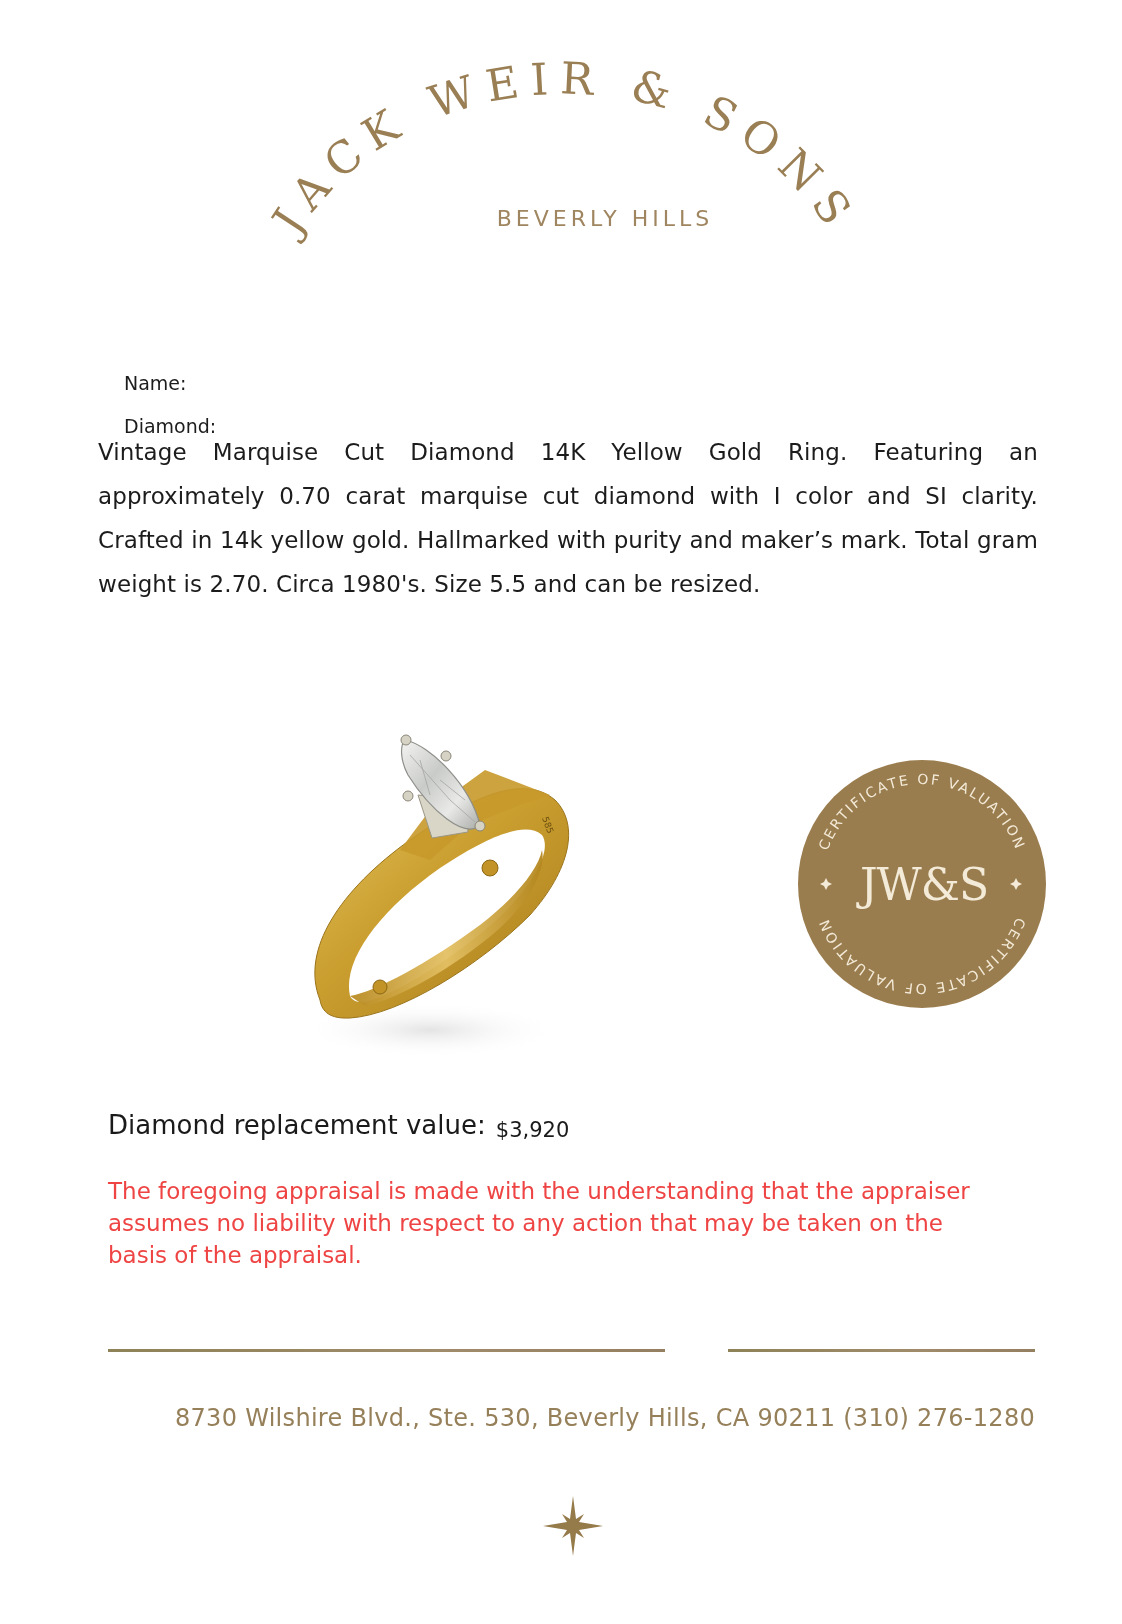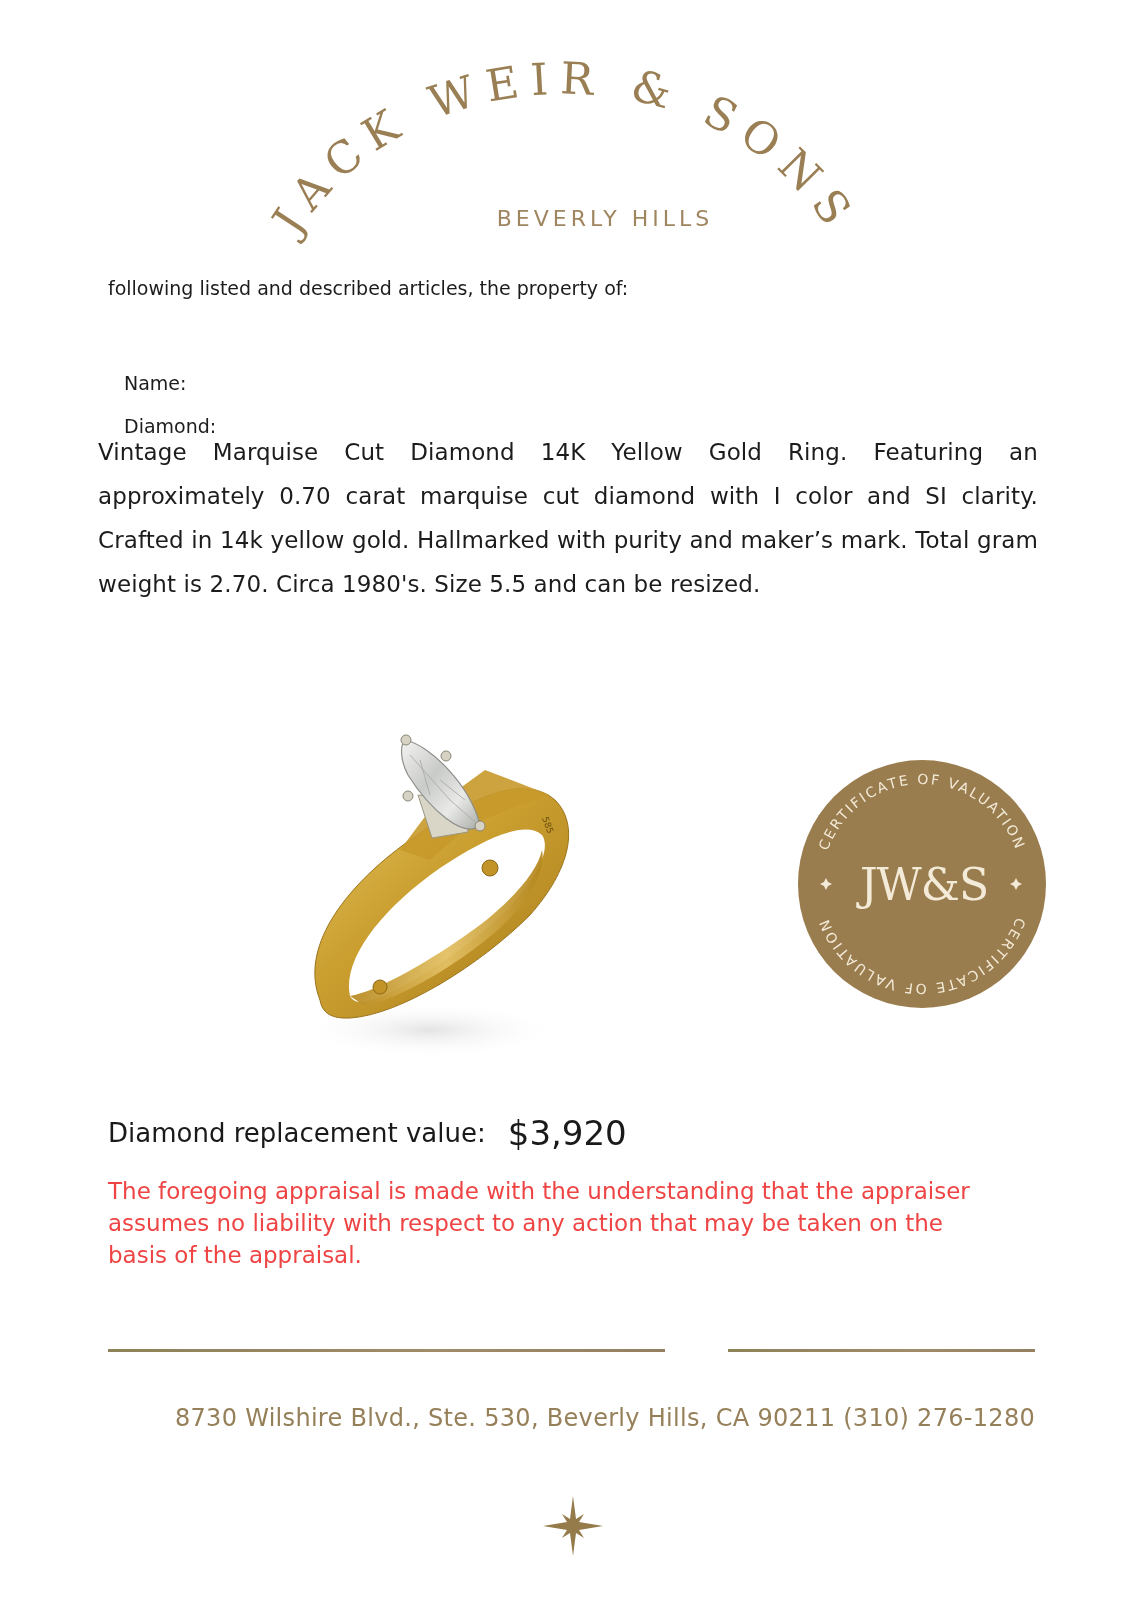--- a/index.html
+++ b/index.html
@@ -18,21 +18,21 @@
   .fields { left: 108px; top: 354px; font-size: 19px; line-height: 27px; color: #1c1c1c; }
   .fields div { margin: 16px; }
 
   .desc { left: 98px; top: 430px; width: 940px; font-size: 23px; line-height: 44px;
           text-align: justify; color: #1c1c1c; letter-spacing: 0.1px; }
 
   #ring-svg { position: absolute; left: 280px; top: 700px; }
   #seal-svg { position: absolute; left: 790px; top: 752px; }
 
   .value-row { left: 108px; top: 1110px; font-size: 26px; color: #1a1a1a; white-space: nowrap; }
-  .value-row .amount { display: inline-block; margin-left: 22px; font-size: 34px; position: relative; top: 3px; }
+  .value-row .amount { display: inline-block; margin-left: 10px; font-size: 21px; position: relative; top: 3px; }
 
   .disclaimer { left: 108px; top: 1175px; width: 900px; font-size: 23px; line-height: 32px; color: #ef4444; }
 
   .sig-line { height: 3px; background: linear-gradient(90deg, #8e8258, #a08c6a 60%, #948060); top: 1349px; }
   .sig-left { left: 108px; width: 557px; }
   .sig-right { left: 728px; width: 307px; }
 
   .address { left: 0; width: 1122px; top: 1404px; text-align: center; font-size: 24px;
              color: #96805a; letter-spacing: 0.3px; padding-left: 44px; }
 
@@ -45,21 +45,20 @@
   <defs>
     <path id="logo-arc" d="M 300 232 A 300 260 0 0 1 830 232" fill="none"></path>
   </defs>
   <text font-family="DejaVu Serif, serif" font-size="44" fill="#9a7f55" letter-spacing="11">
     <textPath href="#logo-arc" startOffset="50%" text-anchor="middle">JACK WEIR &amp; SONS</textPath>
   </text>
 </svg>
 <div class="logo-sub">BEVERLY HILLS</div>
 
 <div class="abs certify">
-  <p>following listed and described articles, the property of:</p>
 </div>
 
 <div class="abs fields">
   <div>Name:</div>
   <div>Diamond:</div>
 </div>
 
 <div class="abs desc">Vintage Marquise Cut Diamond 14K Yellow Gold Ring. Featuring an approximately 0.70 carat marquise cut diamond with I color and SI clarity. Crafted in 14k yellow gold. Hallmarked with purity and maker’s mark. Total gram weight is 2.70. Circa 1980's. Size 5.5 and can be resized.</div>
 
 <svg id="ring-svg" width="320" height="380" viewBox="0 0 320 380">

